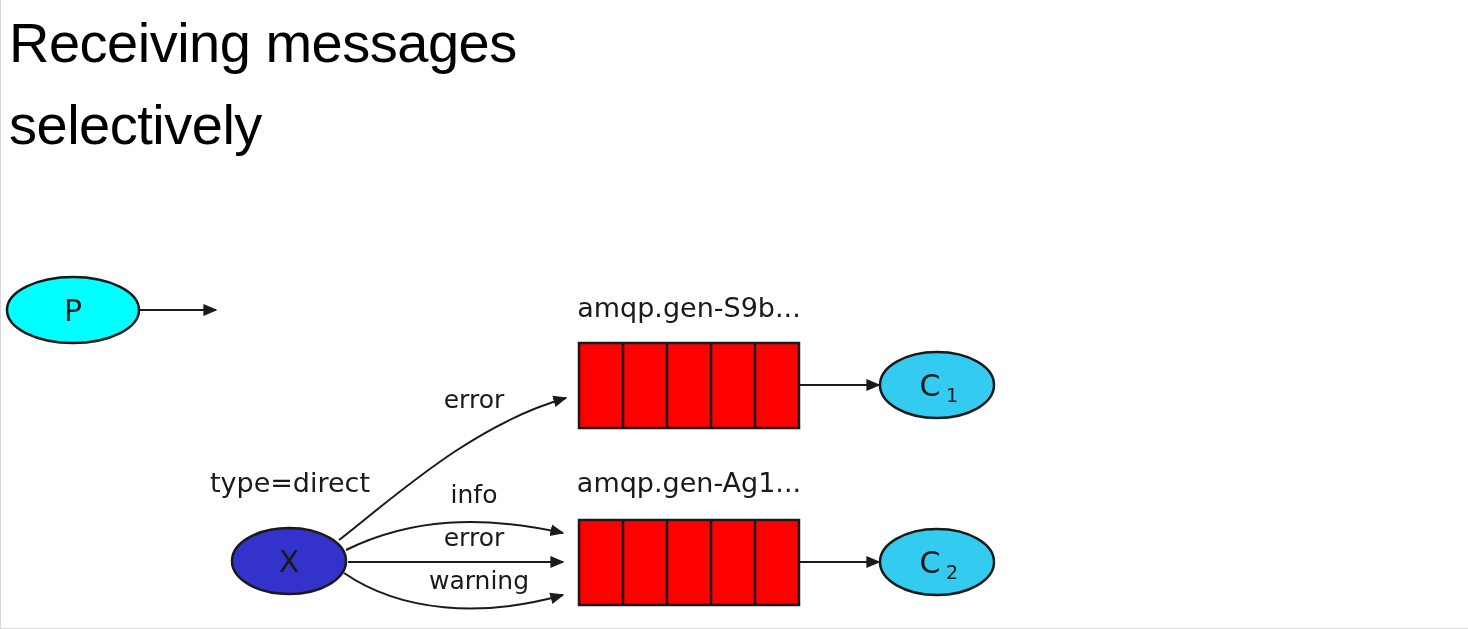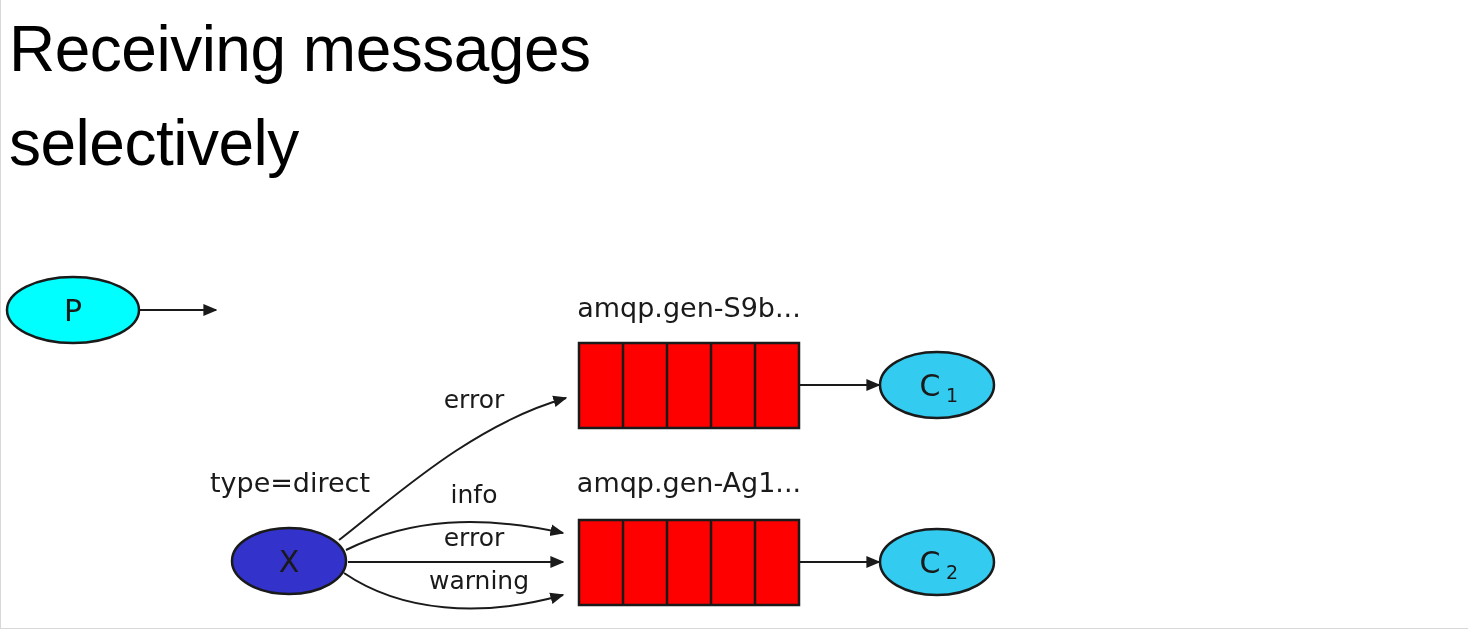--- a/index.html
+++ b/index.html
@@ -17,21 +17,21 @@
     box-sizing: border-box;
     overflow: hidden;
     font-family: "DejaVu Sans", sans-serif;
   }
   #slide-title {
     position: absolute;
     left: 8px;
     top: 2px;
     width: 900px;
     font-family: "Liberation Sans", sans-serif;
-    font-size: 64px;
+    font-size: 56px;
     line-height: 1.47;
     font-weight: 400;
     color: #000000;
     letter-spacing: -0.5px;
     white-space: pre-line;
   }
   #diagram {
     position: absolute;
     left: 0;
     top: 250px;

